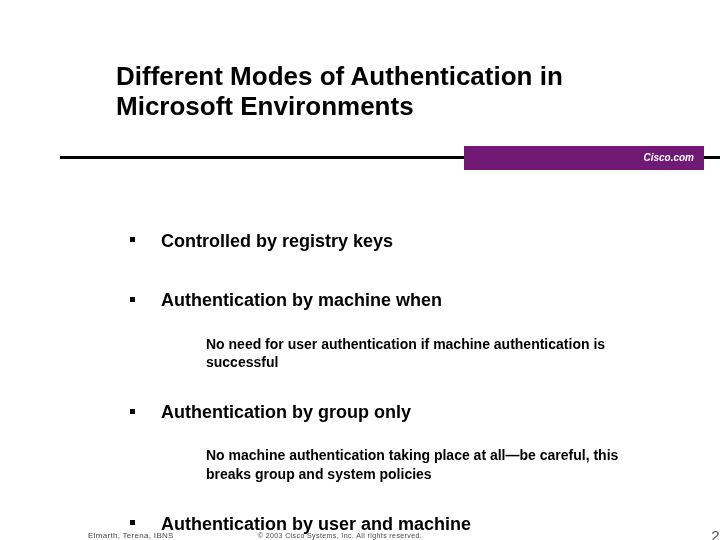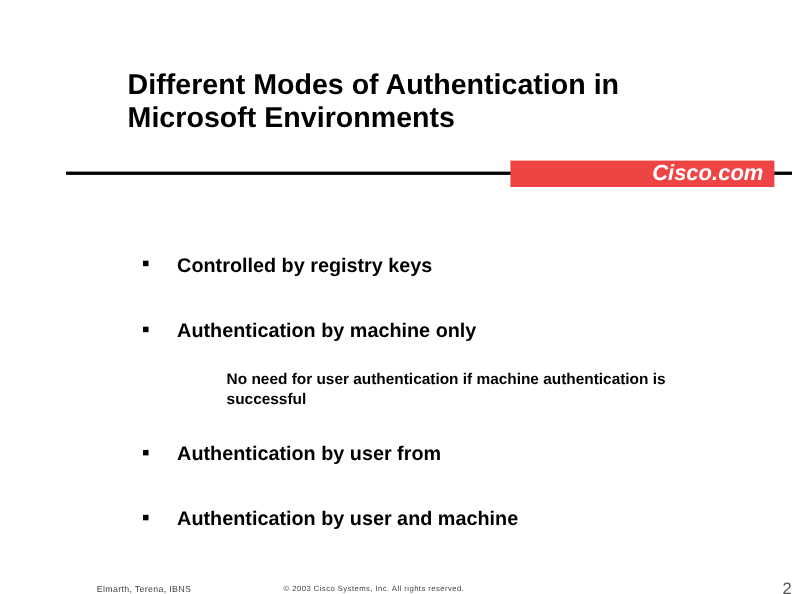--- a/index.html
+++ b/index.html
@@ -38,26 +38,26 @@
     width: 720px;
     height: 3px;
     background: #000;
   }
   .brand-box {
     position: absolute;
     right: 28px;
     top: 0;
     width: 240px;
     height: 24px;
-    background: #ef4444;
+    background: #701a75;
     color: #fff;
     font-family: Arial, sans-serif;
     font-style: italic;
     font-weight: bold;
-    font-size: 20px;
+    font-size: 10px;
     text-align: right;
     padding-right: 10px;
     line-height: 24px;
   }
   .content {
     padding: 34px 40px 0 58px;
   }
   .bullet {
     display: flex;
     align-items: center;
@@ -130,28 +130,29 @@
 
   <div class="content">
 
     <div class="bullet">
       <div class="dot"></div>
       <div class="bullet-text">Controlled by registry keys</div>
     </div>
 
     <div class="bullet">
       <div class="dot"></div>
-      <div class="bullet-text">Authentication by machine only</div>
+      <div class="bullet-text">Authentication by machine when</div>
     </div>
     <div class="sub">No need for user authentication if machine authentication is successful</div>
 
     <div class="bullet">
       <div class="dot"></div>
-      <div class="bullet-text">Authentication by user from</div>
+      <div class="bullet-text">Authentication by group only</div>
     </div>
+    <div class="sub">No machine authentication taking place at all—be careful, this breaks group and system policies</div>
 
     <div class="bullet">
       <div class="dot"></div>
       <div class="bullet-text">Authentication by user and machine</div>
     </div>
 
   </div>
 
   <div class="footer">
     <div class="footer-left">Elmarth, Terena, IBNS</div>

